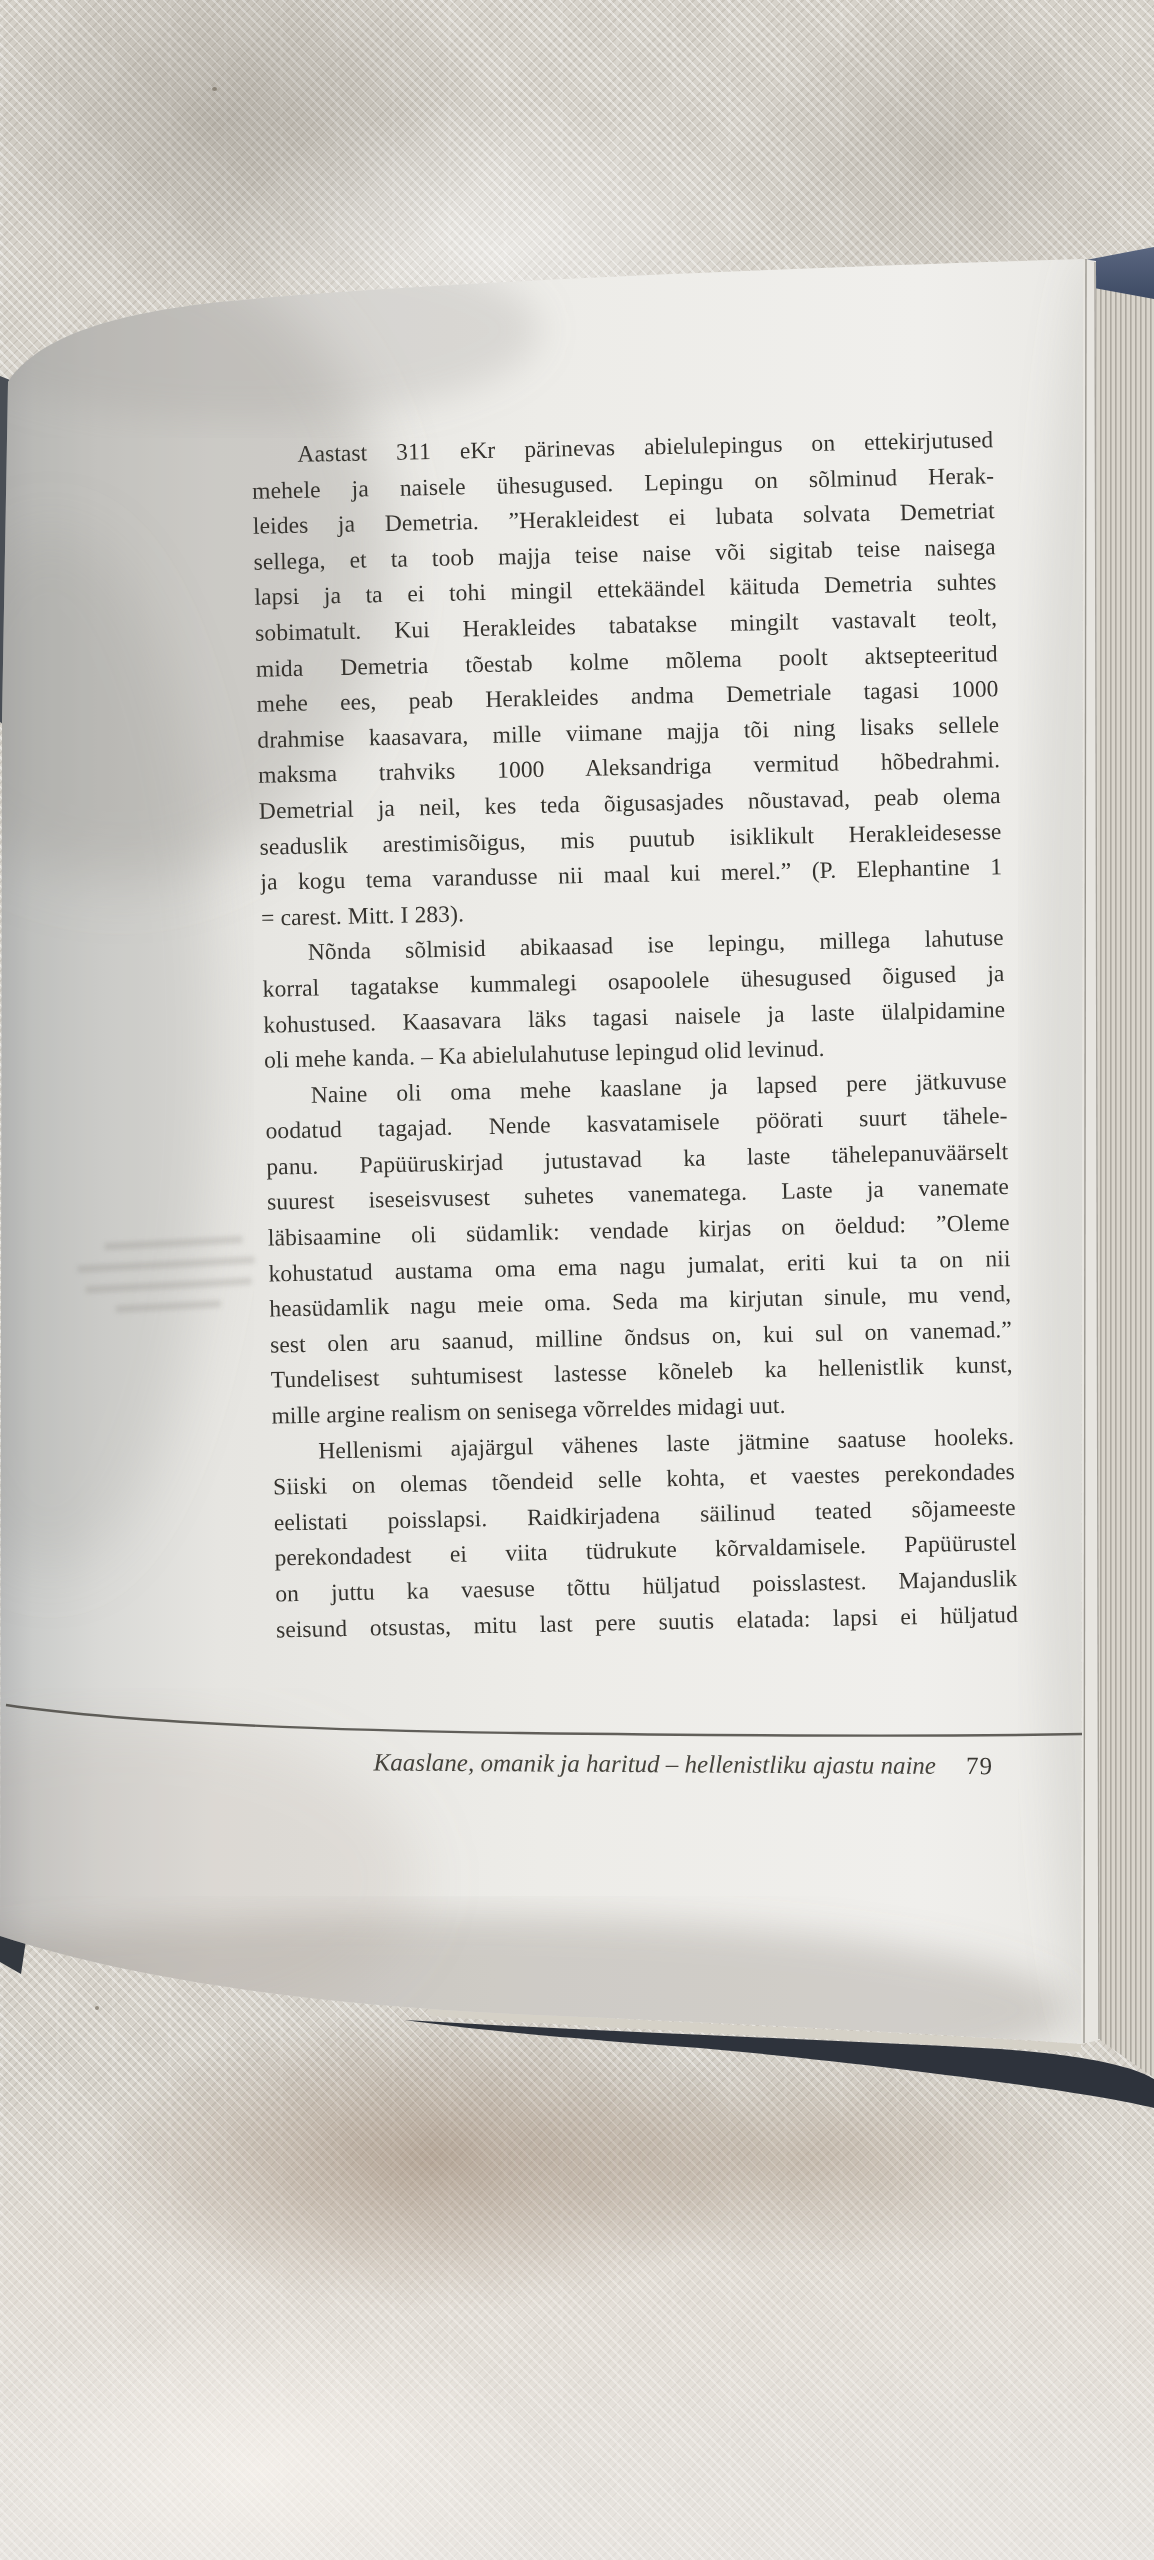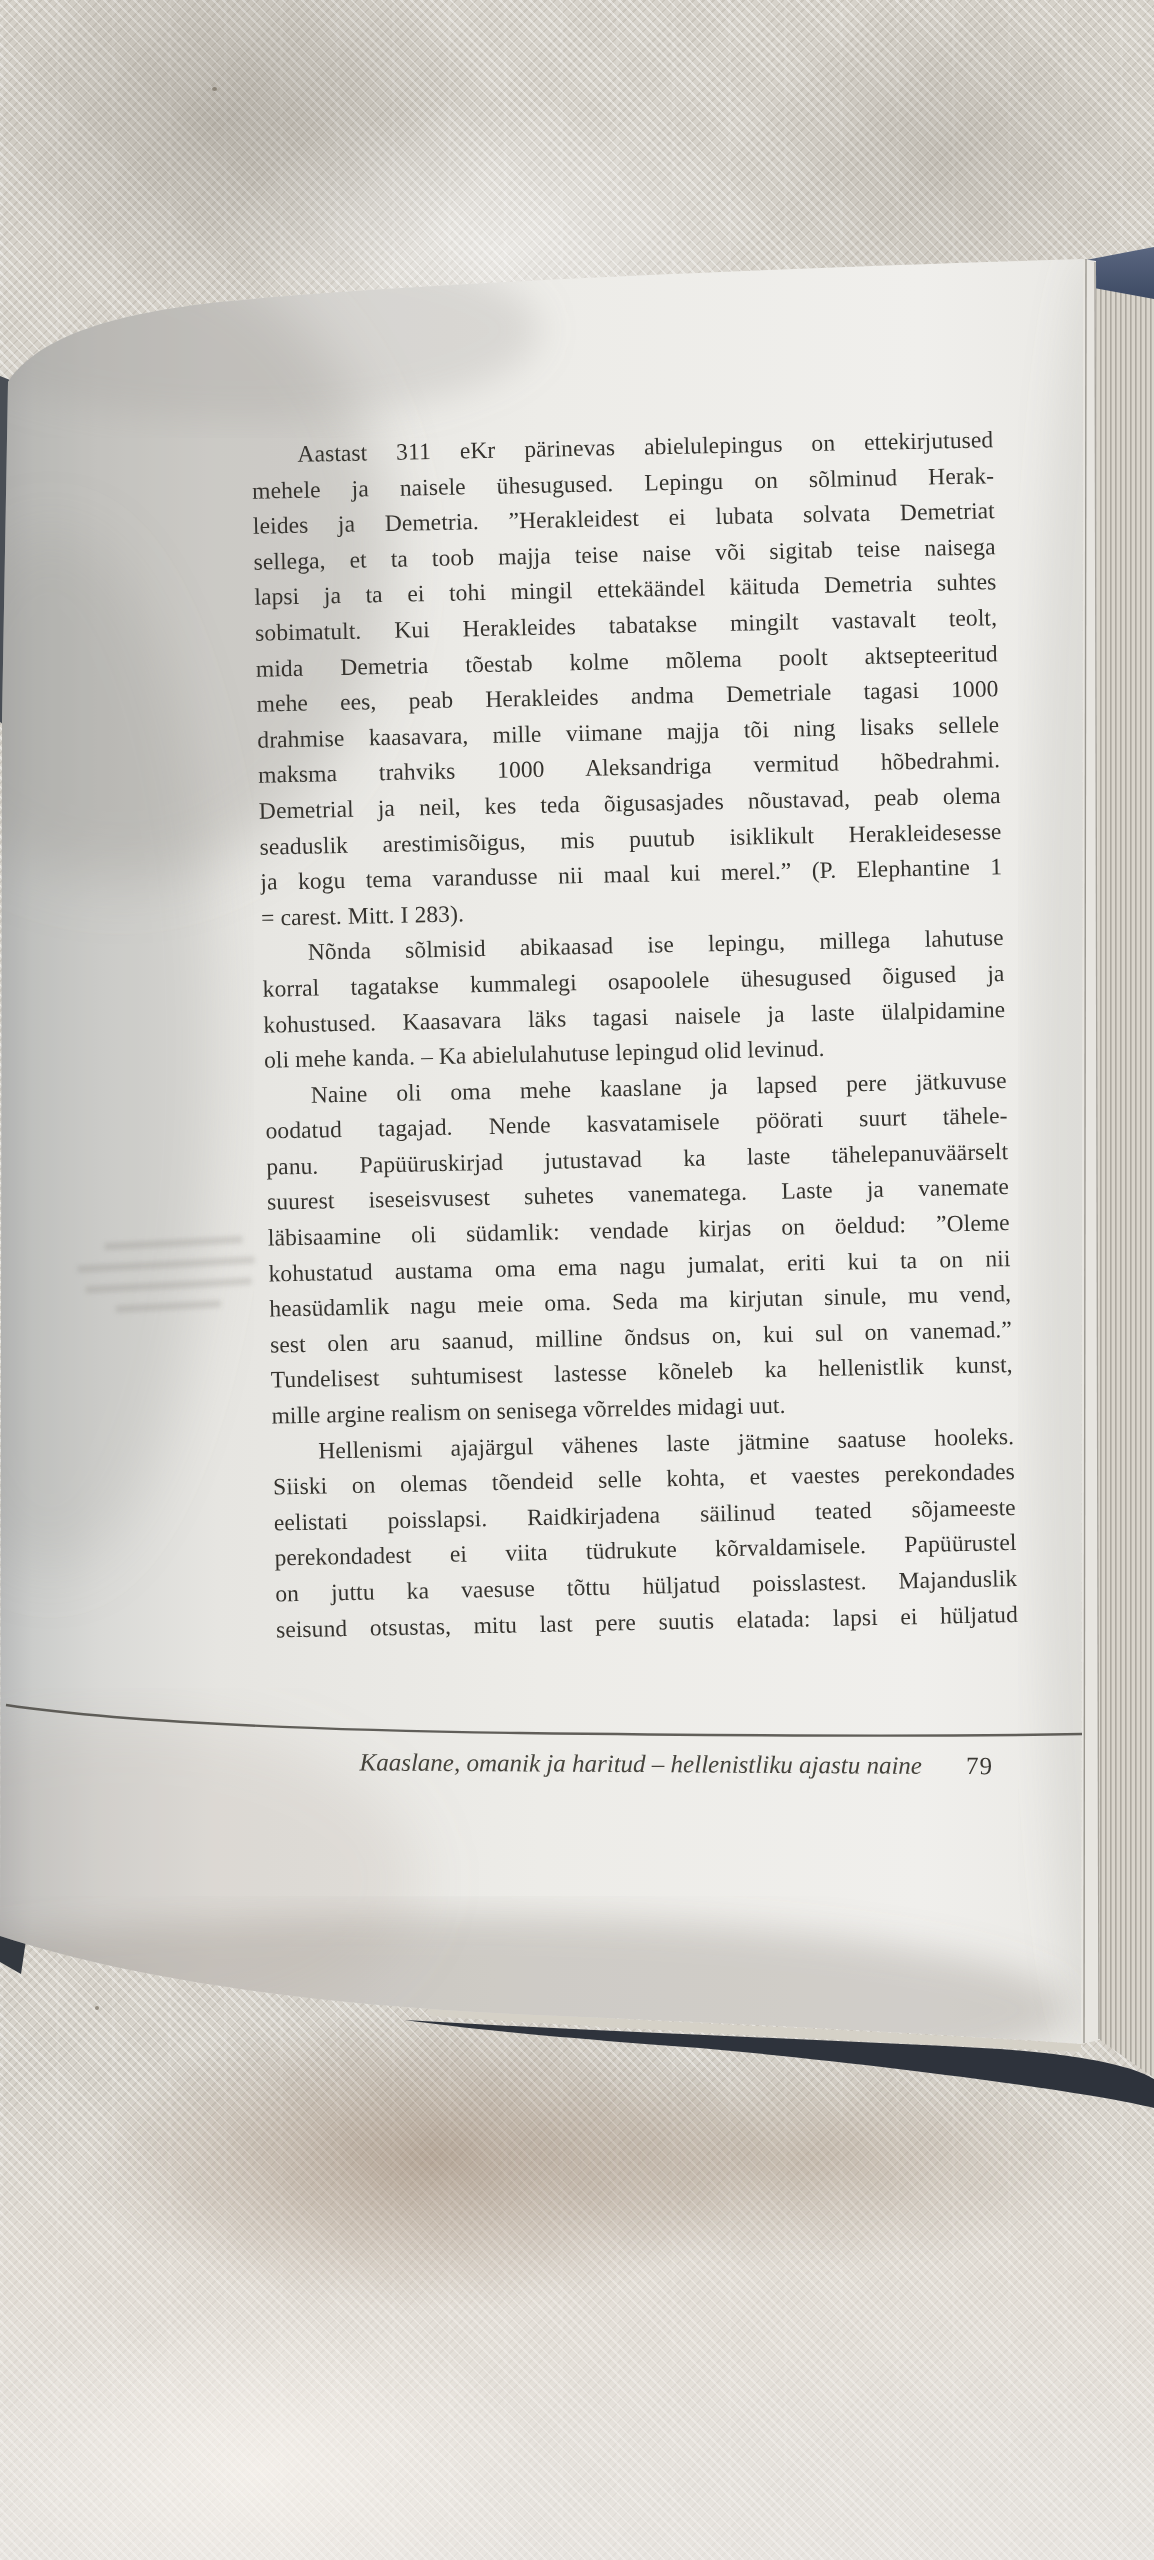--- a/index.html
+++ b/index.html
@@ -59,21 +59,21 @@
   .bl{ text-align:justify; text-align-last:justify; height:35.6px; overflow:hidden; white-space:normal; }
   .bl.indent{ padding-left:46px; }
   .bl.end{ text-align-last:left; }
   .footer-text{
     position:absolute; left:251px; top:1748px; width:742px;
     transform:rotate(.35deg);
     text-align:right; color:#45433c; font-size:25px; line-height:32px;
     white-space:nowrap;
   }
   .footer-title{ font-style:italic; }
-  .footer-num{ font-style:normal; color:#3a3833; margin-left:44px; letter-spacing:1px;}
+  .footer-num{ font-style:normal; color:#3a3833; margin-left:30px; letter-spacing:1px;}
   
   .ghost{
     position:absolute; left:78px; top:1240px; width:178px;
     transform:rotate(-3deg); filter:blur(2.6px);
   }
   .ghost i{ display:block; height:7px; margin-bottom:14px; background:rgba(108,106,100,.20); border-radius:3px;}
   .ghost i:nth-child(1){width:78%; margin-left:16%;}
   .ghost i:nth-child(2){width:100%;}
   .ghost i:nth-child(3){width:94%; margin-left:4%;}
   .ghost i:nth-child(4){width:60%; margin-left:20%;}

